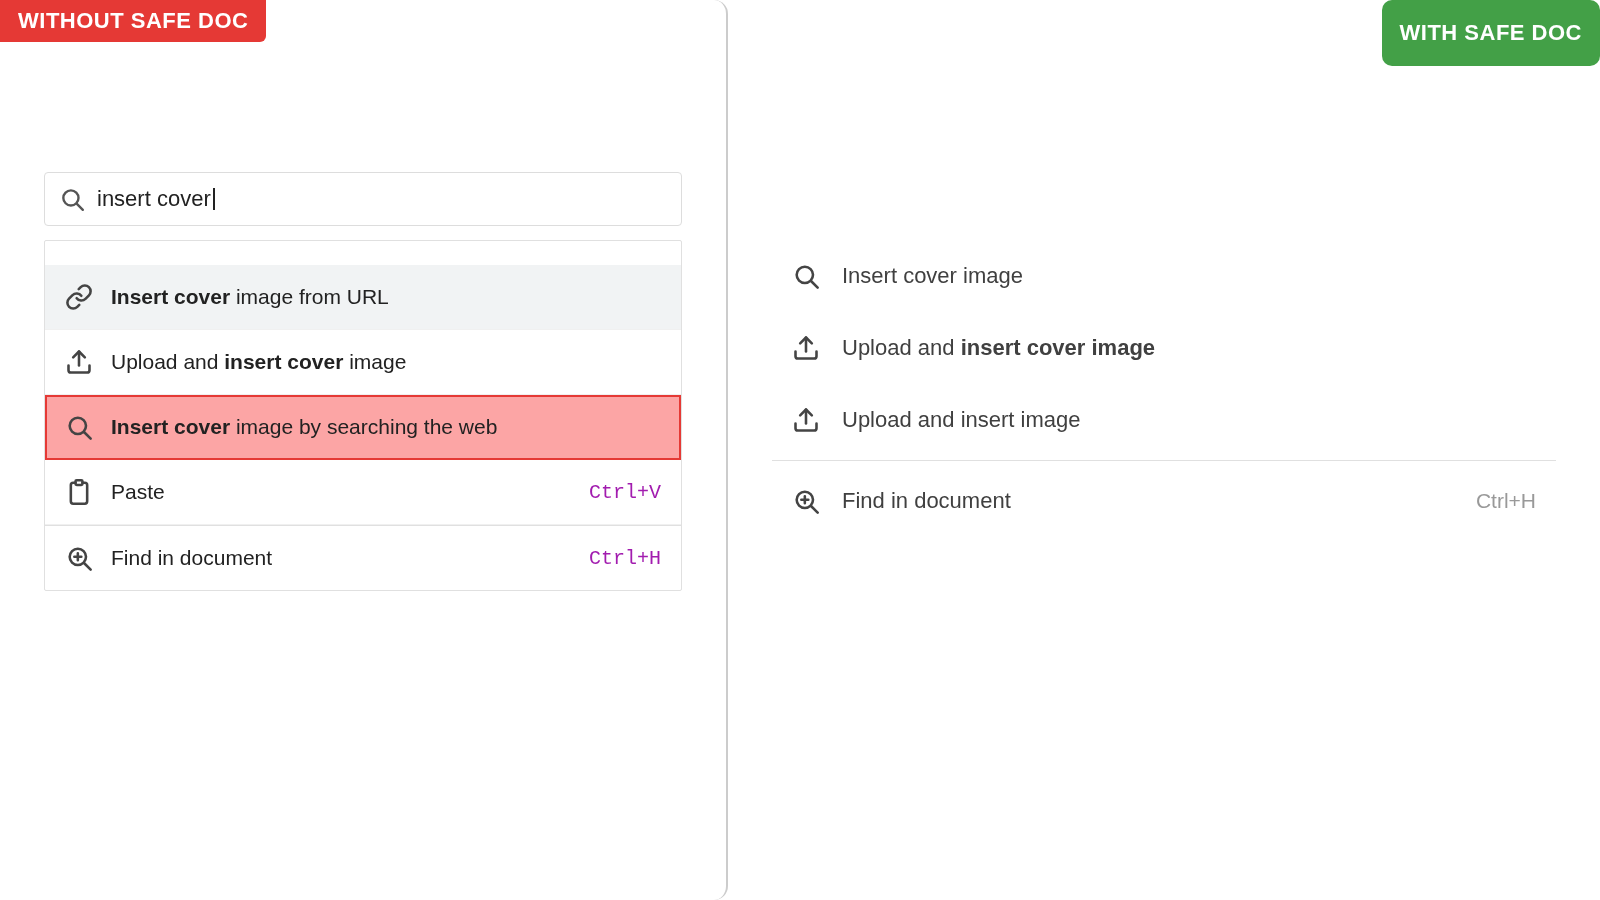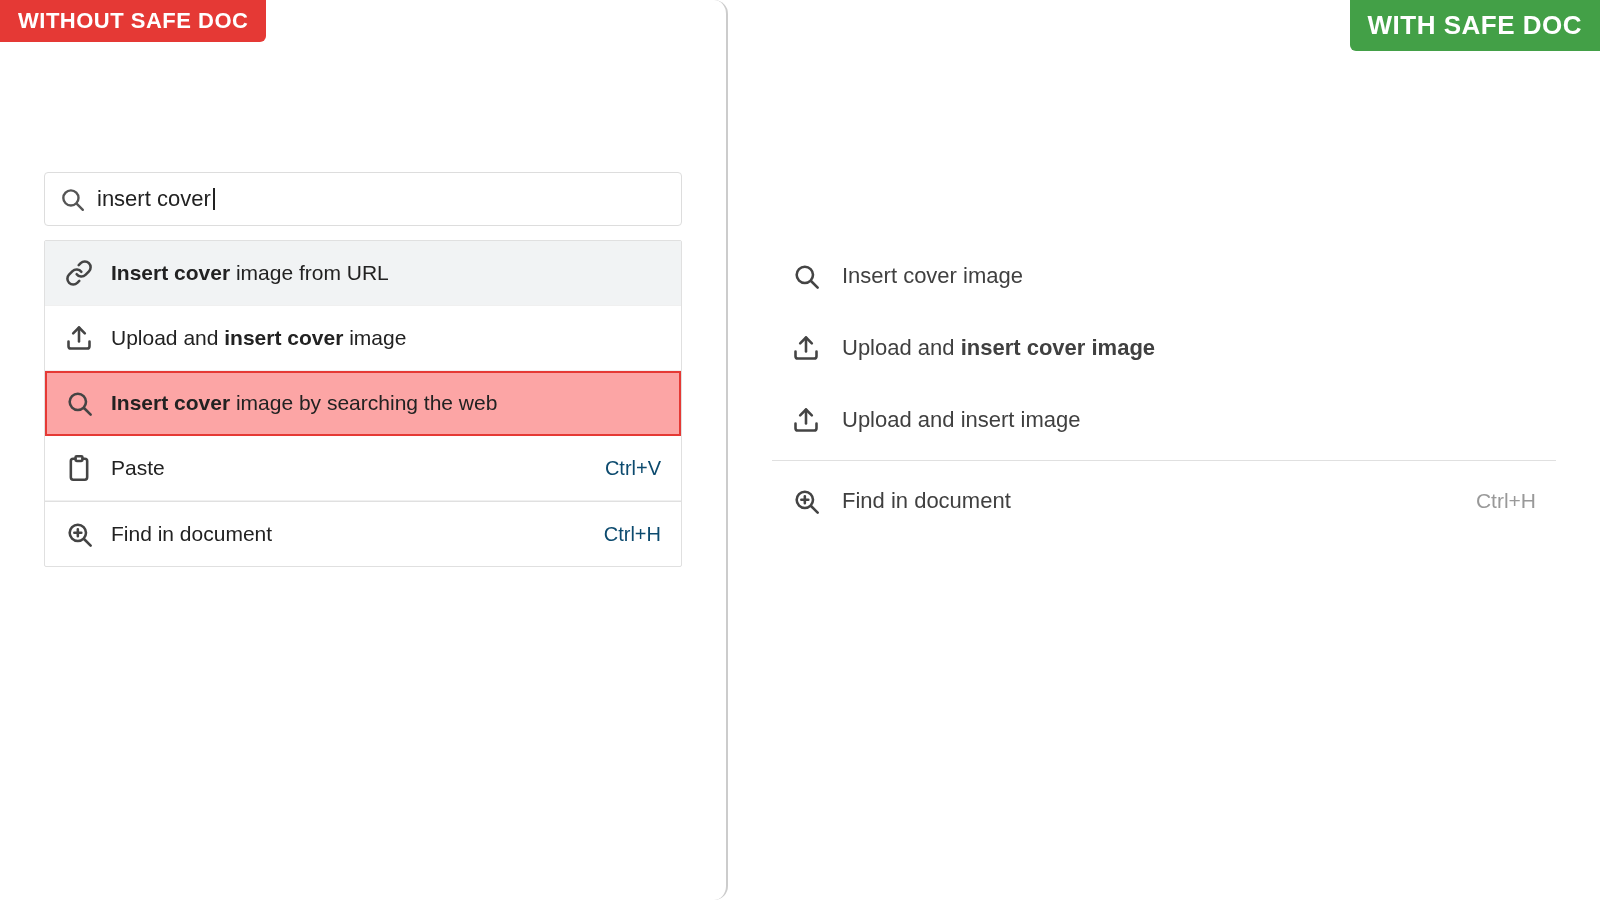--- a/index.html
+++ b/index.html
@@ -44,25 +44,26 @@
       position: relative;
     }
 
     .badge-right {
       position: absolute;
       top: 0;
       right: 0;
       background: #43a047;
       color: #fff;
       font-weight: 900;
-      font-size: 26px;
-      padding: 10px 18px;
+      font-size: 22px;
+      padding: 20px 18px;
       letter-spacing: 0.5px;
       border-bottom-left-radius: 6px;
       z-index: 10;
+      border-radius: 10px;
     }
 
     
     .search-bar {
       position: absolute;
       top: 172px;
       left: 44px;
       right: 44px;
       height: 54px;
       border: 1px solid #ddd;
@@ -115,20 +116,21 @@
       border-bottom: 1px solid #f0f0f0;
       position: relative;
     }
 
     .menu-item:last-child {
       border-bottom: none;
     }
 
     .menu-item.highlighted {
       background: #f1f3f4;
+      margin-top: 24px;
     }
 
     .menu-item.outlined {
       outline: 2.5px solid #e53935;
       outline-offset: -2px;
       background: #fca5a5;
     }
 
     .menu-item-icon {
       width: 28px;
@@ -143,22 +145,23 @@
       color: #222;
       flex: 1;
     }
 
     .menu-item-label strong {
       font-weight: 700;
     }
 
     .menu-item-shortcut {
       font-size: 20px;
-      color: #0c4a6e;
+      color: #a21caf;
       margin-left: 8px;
+      font-family: Liberation Mono, monospace;
     }
 
     .menu-divider {
       height: 1px;
       background: #e0e0e0;
       margin: 0;
     }
 
     
     .menu-list-right {

